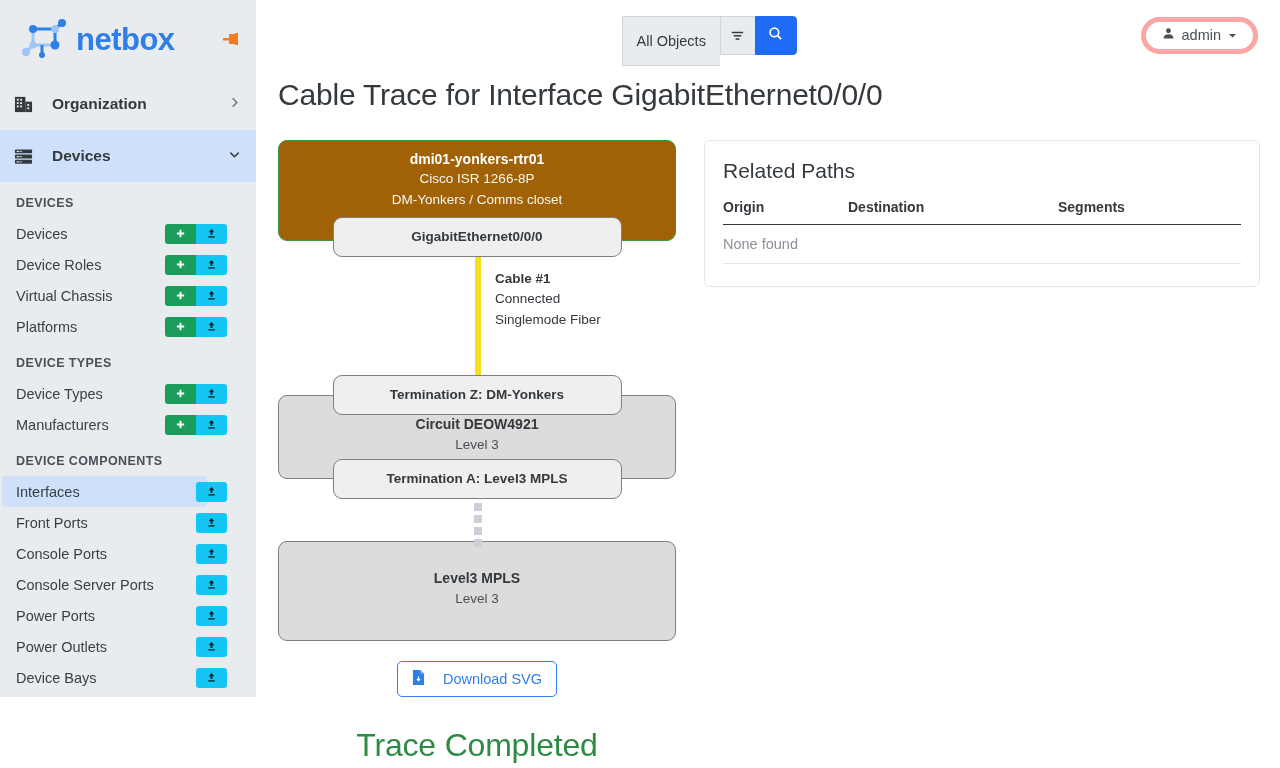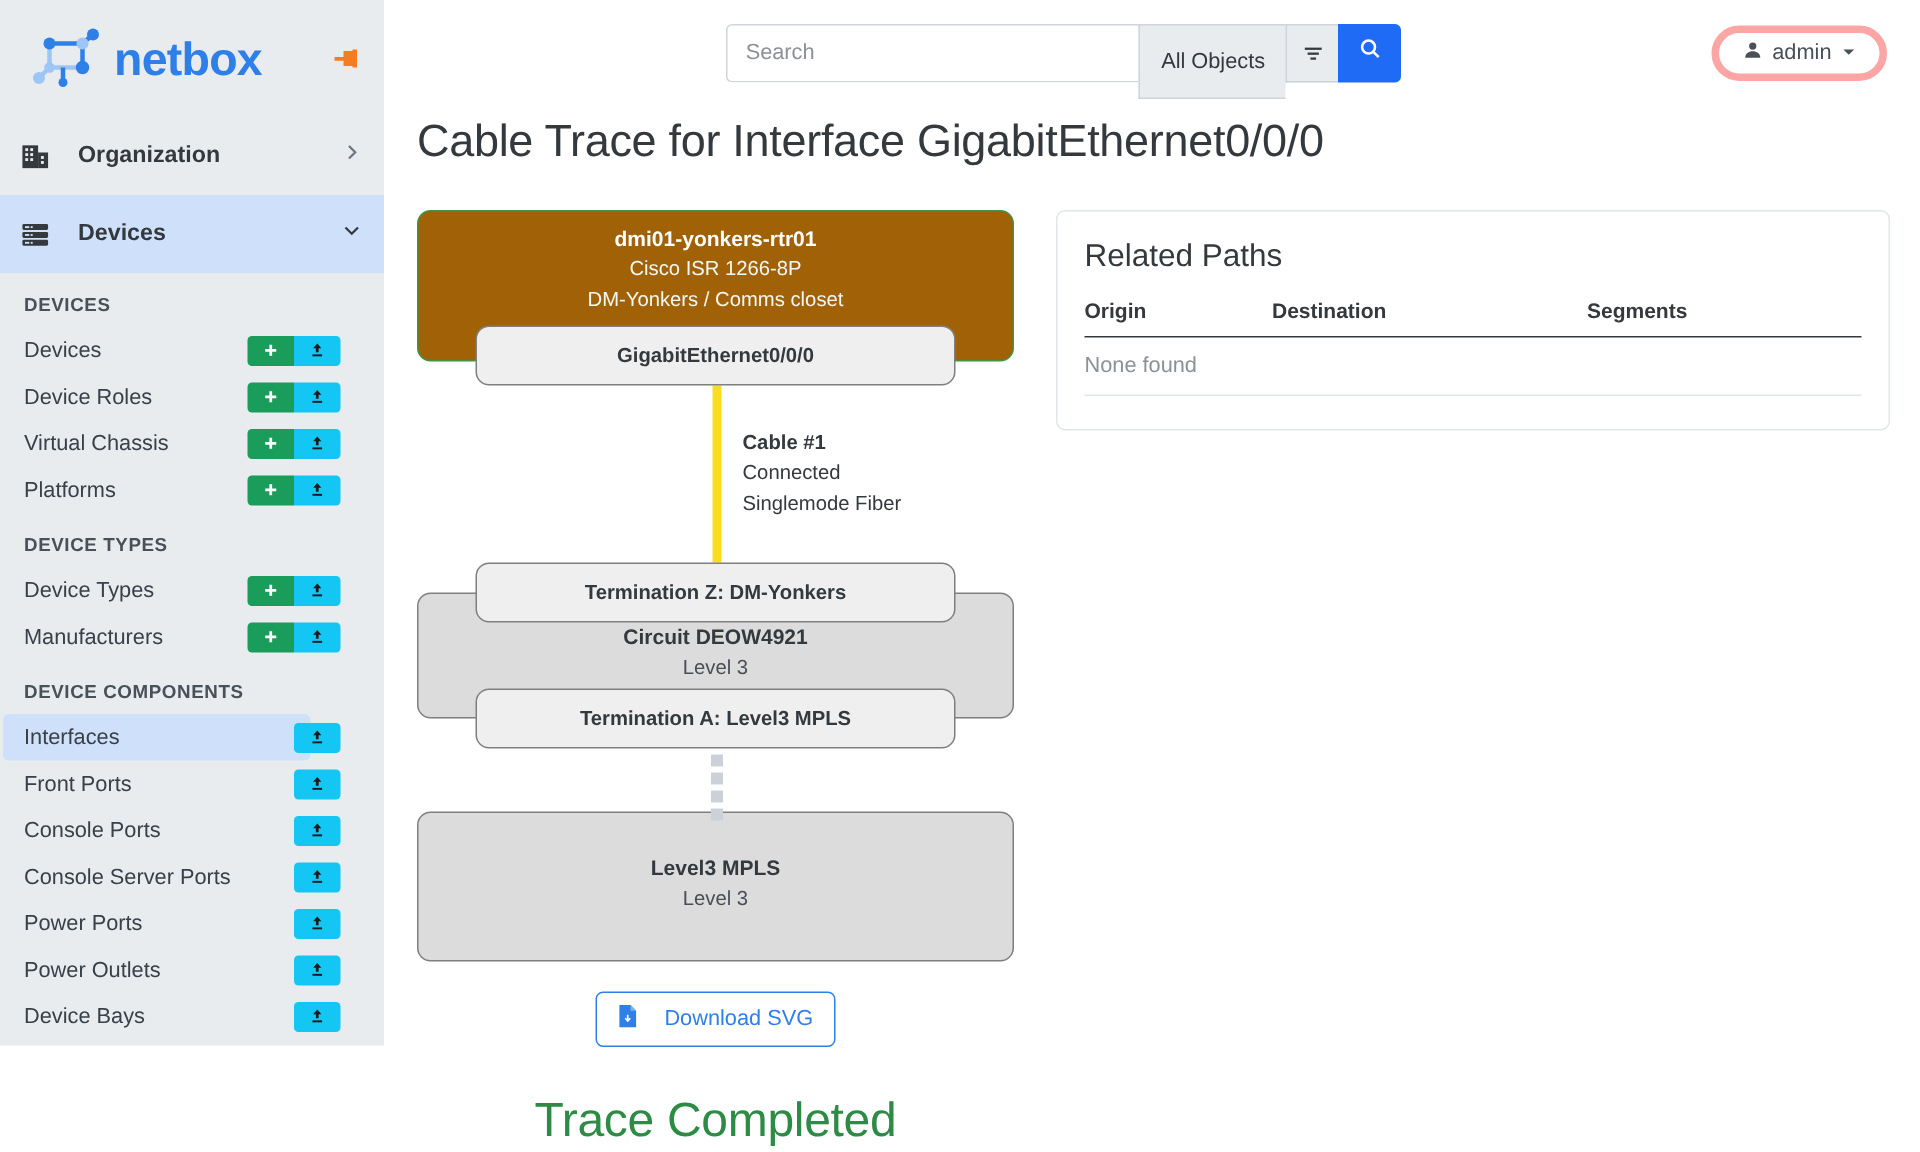--- a/index.html
+++ b/index.html
@@ -139,21 +139,21 @@
   }
   .node-device {
     background: #a16207; border-color: #3f9440;
     padding: 8px 10px 30px;
   }
   .node-device .n-title { font-size: 14px; font-weight: bold; color: #fff; line-height: 1.45; }
   .node-device .n-sub  { font-size: 13.5px; color: #f2f7f2; line-height: 1.5; }
 
   .term-box {
     background: #efefef; border: 1px solid #7f7f7f; border-radius: 9px;
-    width: 320px; height: 40px; margin: 0 auto;
+    width: 289px; height: 40px; margin: 0 auto;
     display: flex; align-items: center; justify-content: center;
     font-size: 13.5px; font-weight: bold; color: #34393e;
     position: relative; z-index: 3;
   }
   .circuit-box {
     background: #dcdcdc; border: 1px solid #7f7f7f; border-radius: 9px;
     padding: 18px 10px 22px; text-align: center;
     position: relative; z-index: 1;
   }
   .circuit-box .c-title { font-size: 14px; font-weight: bold; color: #34393e; line-height: 1.5; }
@@ -165,21 +165,21 @@
   }
   .provider-box .p-title { font-size: 14px; font-weight: bold; color: #34393e; line-height: 1.5; }
   .provider-box .p-sub   { font-size: 13.5px; color: #4a4f55; line-height: 1.55; }
 
   .cable-seg { position: relative; height: 118px; }
   .cable-line {
     position: absolute; left: 197px; top: 0; width: 6px; height: 118px;
     background: #f7df1e;
   }
   .cable-label {
-    position: absolute; left: 217px; top: 28px;
+    position: absolute; left: 217px; top: 12px;
     font-size: 13.5px; color: #34393e; line-height: 1.52; text-align: left;
   }
   .cable-label .cl-strong { font-weight: bold; }
 
   .dot-seg { height: 42px; position: relative; }
   .dot-seg i {
     position: absolute; left: 196px; width: 8px; height: 8px;
     background: #ccd1d9; display: block;
   }
 
@@ -489,21 +489,20 @@
             </svg>
         </span>
       </span>
     </div>
   </aside>
 
   <main class="main">
 
     <div class="topbar">
       <div class="search-wrap">
-        <input class="search-input" type="text" placeholder="Search" style="">
         <div class="obj-select">All Objects</div>
         <div class="filter-btn">
           <svg viewBox="0 0 16 16" width="15" height="15" fill="#34393e">
             <rect x="2" y="4" width="12" height="1.6"></rect>
             <rect x="4" y="7.5" width="8" height="1.6"></rect>
             <rect x="6" y="11" width="4" height="1.6"></rect>
           </svg>
         </div>
         <div class="search-btn">
           <span>

